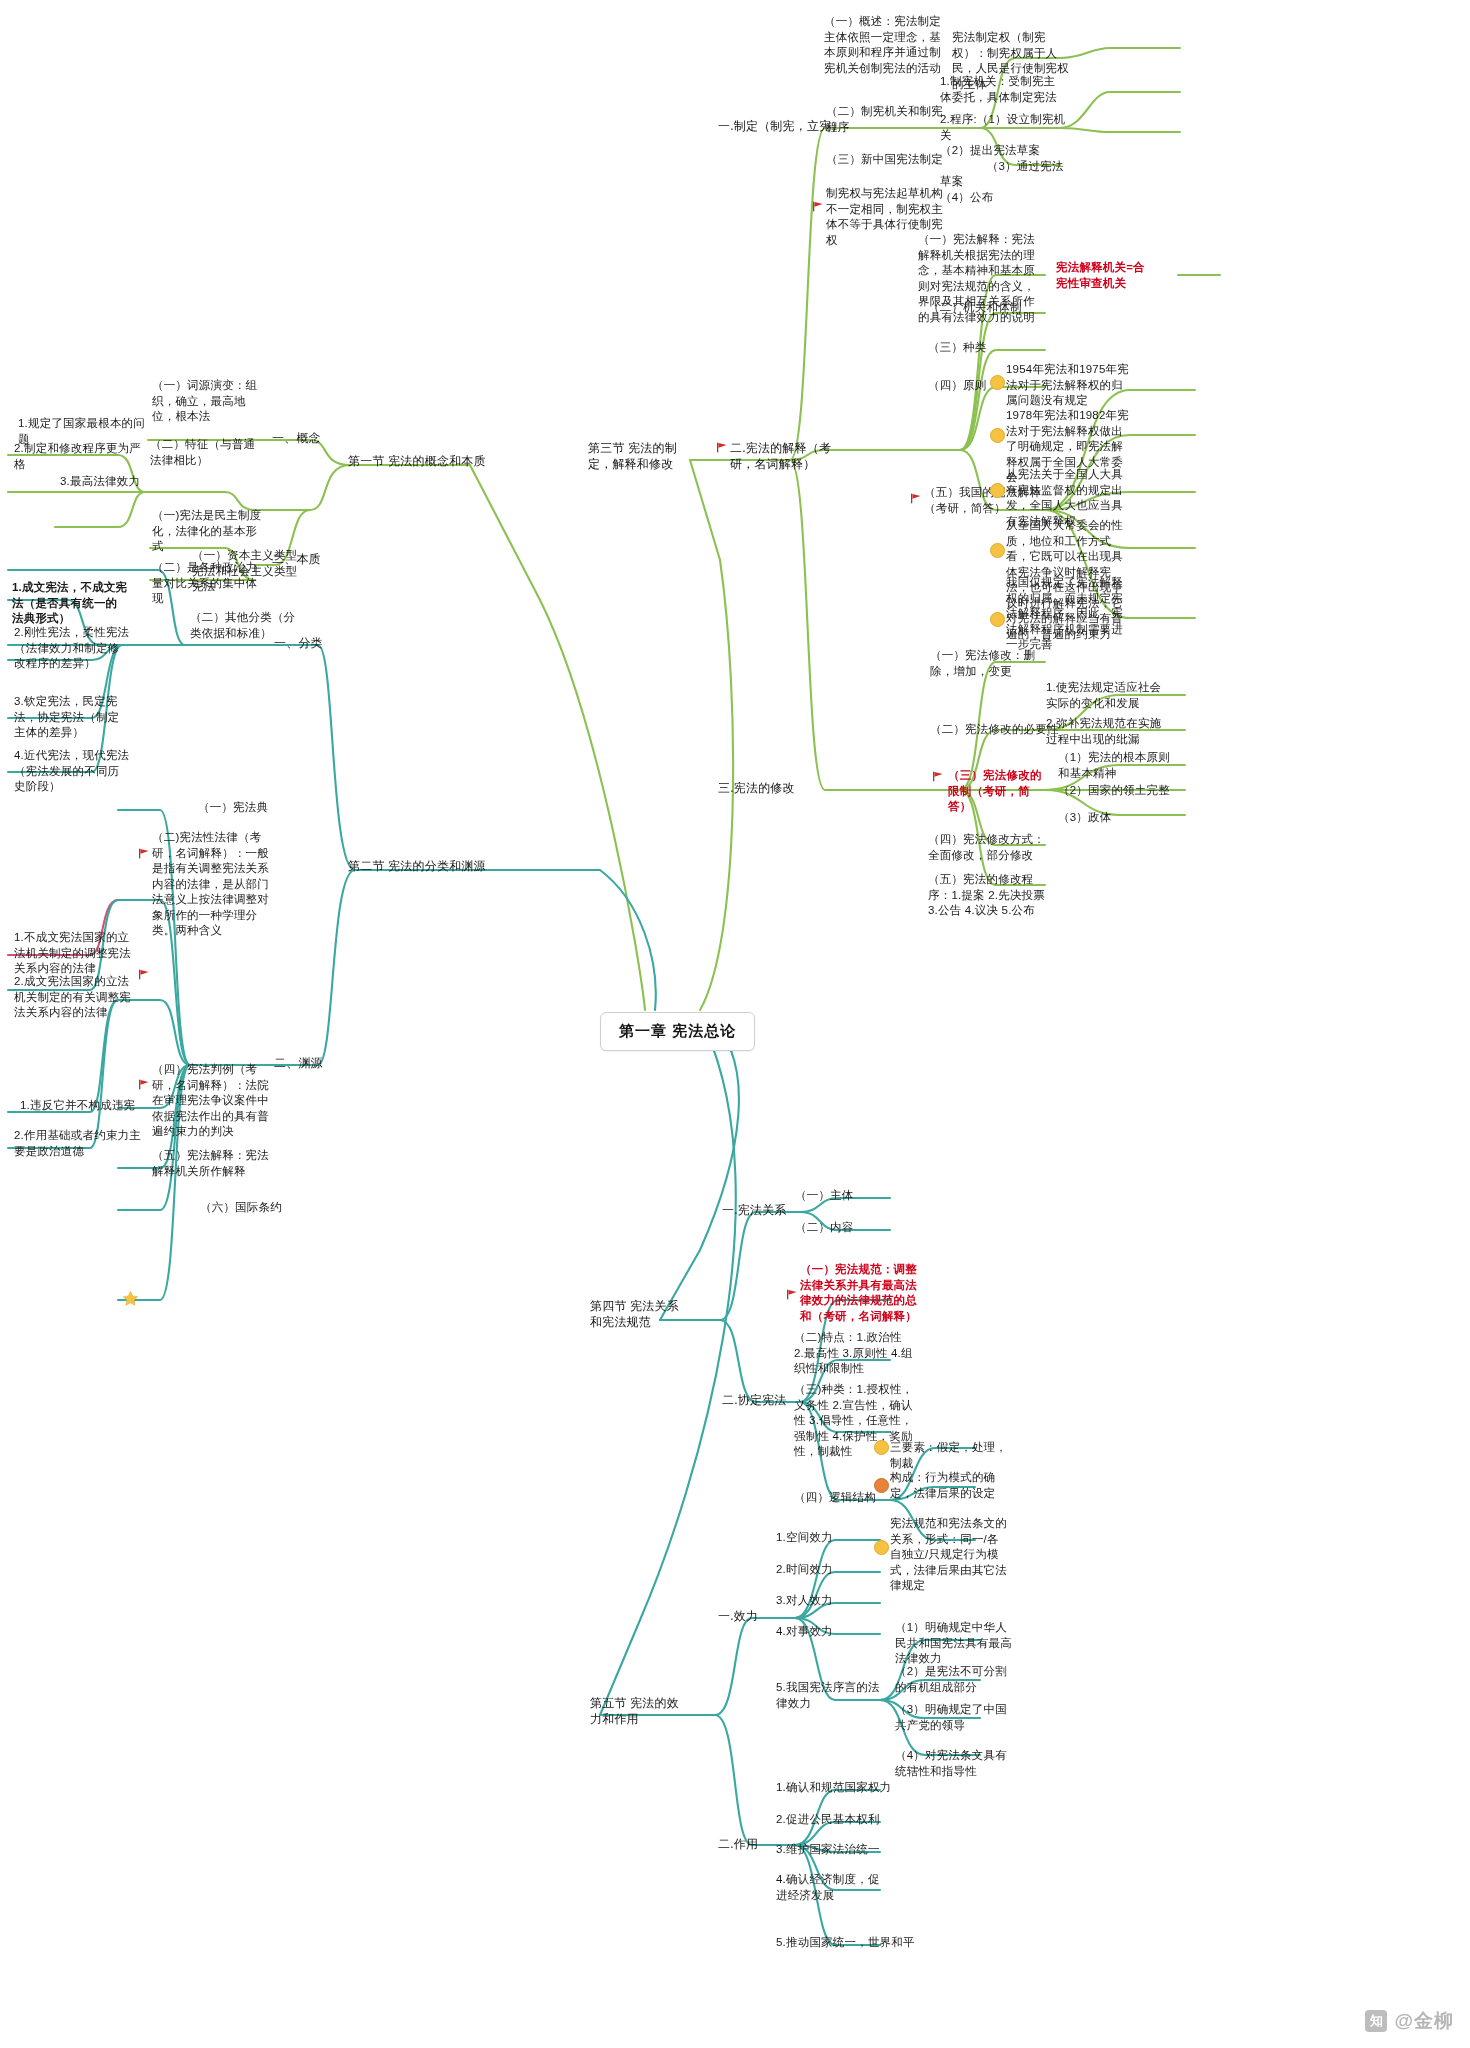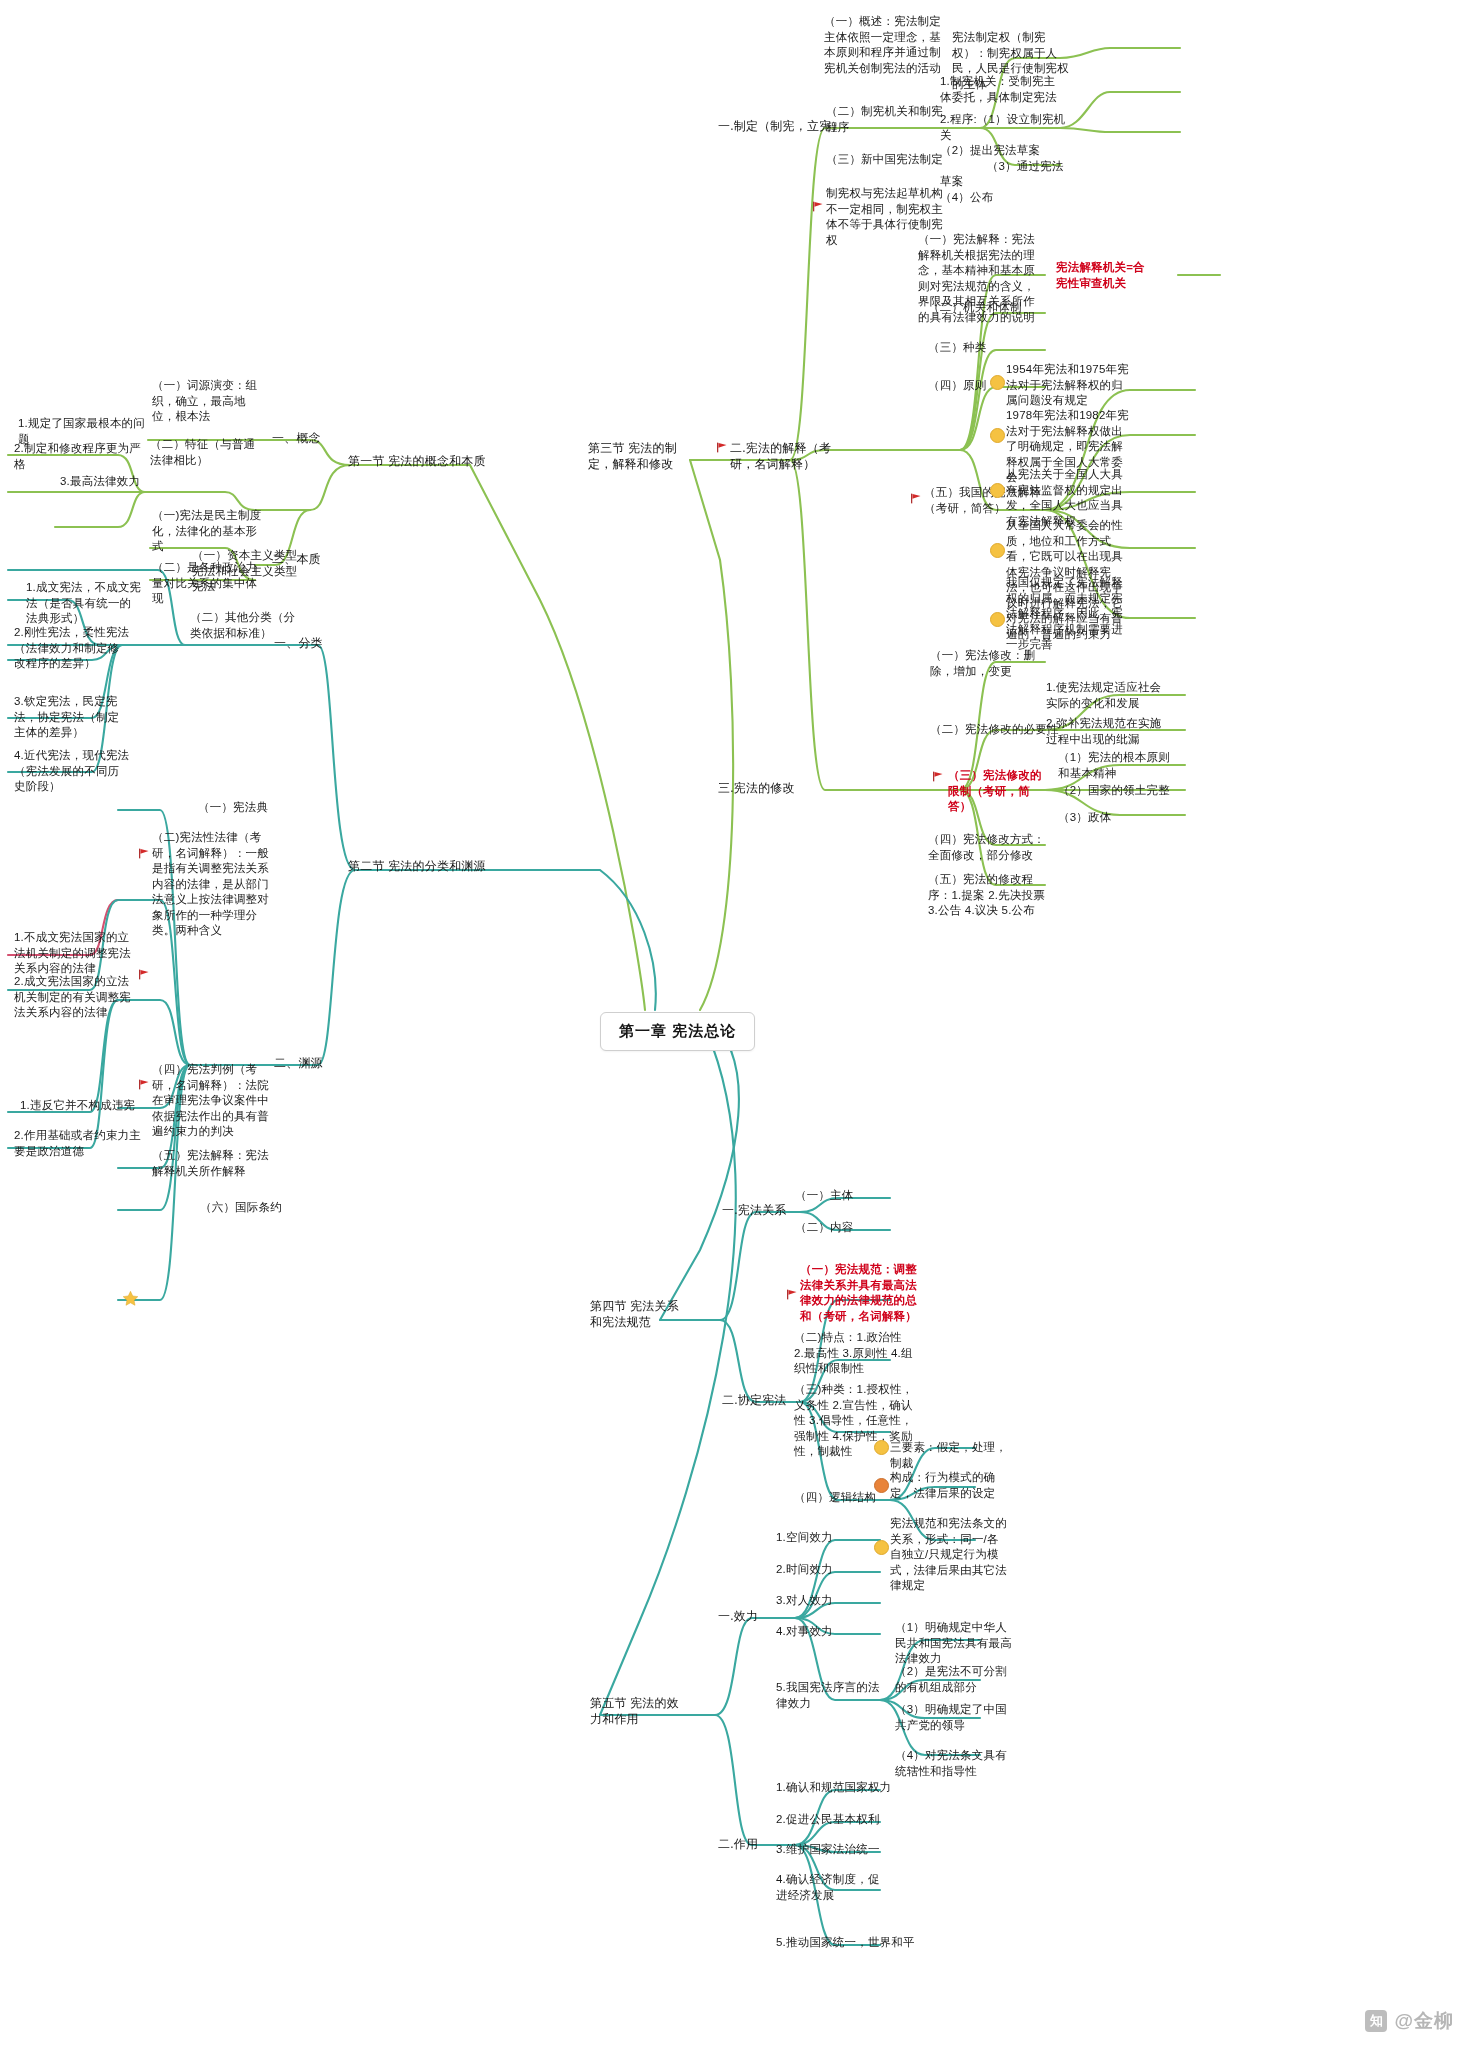--- a/index.html
+++ b/index.html
@@ -219,21 +219,21 @@
 
 <div class="node lvl1" style="left:272px; top:551px;">二、本质</div>
 <div class="node" style="left:152px; top:508px; width:112px;">（一)宪法是民主制度化，法律化的基本形式</div>
 <div class="node" style="left:152px; top:560px; width:112px;">（二）是各种政治力量对比关系的集中体现</div>
 
 <div class="node lvl1" style="left:348px; top:858px;">第二节 宪法的分类和渊源</div>
 
 <div class="node lvl1" style="left:274px; top:635px;">一、分类</div>
 <div class="node" style="left:192px; top:548px; width:108px;">（一）资本主义类型宪法和社会主义类型宪法</div>
 <div class="node" style="left:190px; top:610px; width:110px;">（二）其他分类（分类依据和标准）</div>
-<div class="node" style="left:26px; top:580px; width:116px;">1.成文宪法，不成文宪法（是否具有统一的法典形式）</div>
+<div class="node" style="left:12px; top:580px; width:116px;font-weight:bold;">1.成文宪法，不成文宪法（是否具有统一的法典形式）</div>
 <div class="node" style="left:14px; top:625px; width:116px;">2.刚性宪法，柔性宪法（法律效力和制定修改程序的差异）</div>
 <div class="node" style="left:14px; top:694px; width:116px;">3.钦定宪法，民定宪法，协定宪法（制定主体的差异）</div>
 <div class="node" style="left:14px; top:748px; width:116px;">4.近代宪法，现代宪法（宪法发展的不同历史阶段）</div>
 
 <div class="node lvl1" style="left:274px; top:1055px;">二、渊源</div>
 <div class="node" style="left:198px; top:800px;">（一）宪法典</div>
 <div class="node" style="left:152px; top:830px; width:126px;">（二)宪法性法律（考研，名词解释）：一般是指有关调整宪法关系内容的法律，是从部门法意义上按法律调整对象所作的一种学理分类。两种含义</div>
 <div class="flag" style="left:138px; top:847px;">
   <svg viewBox="0 0 16 16">
         <path d="M2 2 L2 14" stroke="#b03030" stroke-width="1.6" fill="none"></path>

